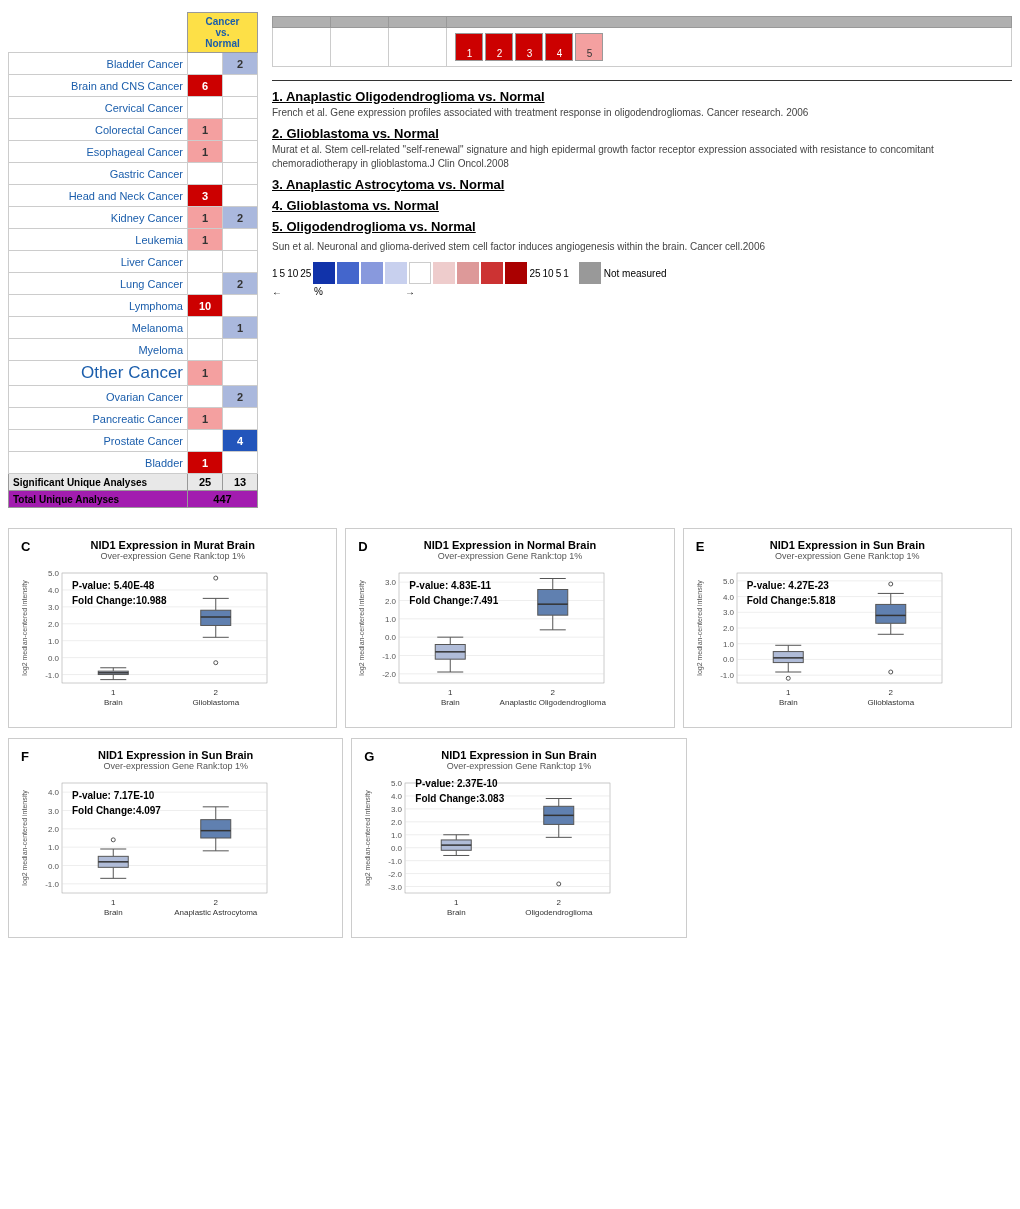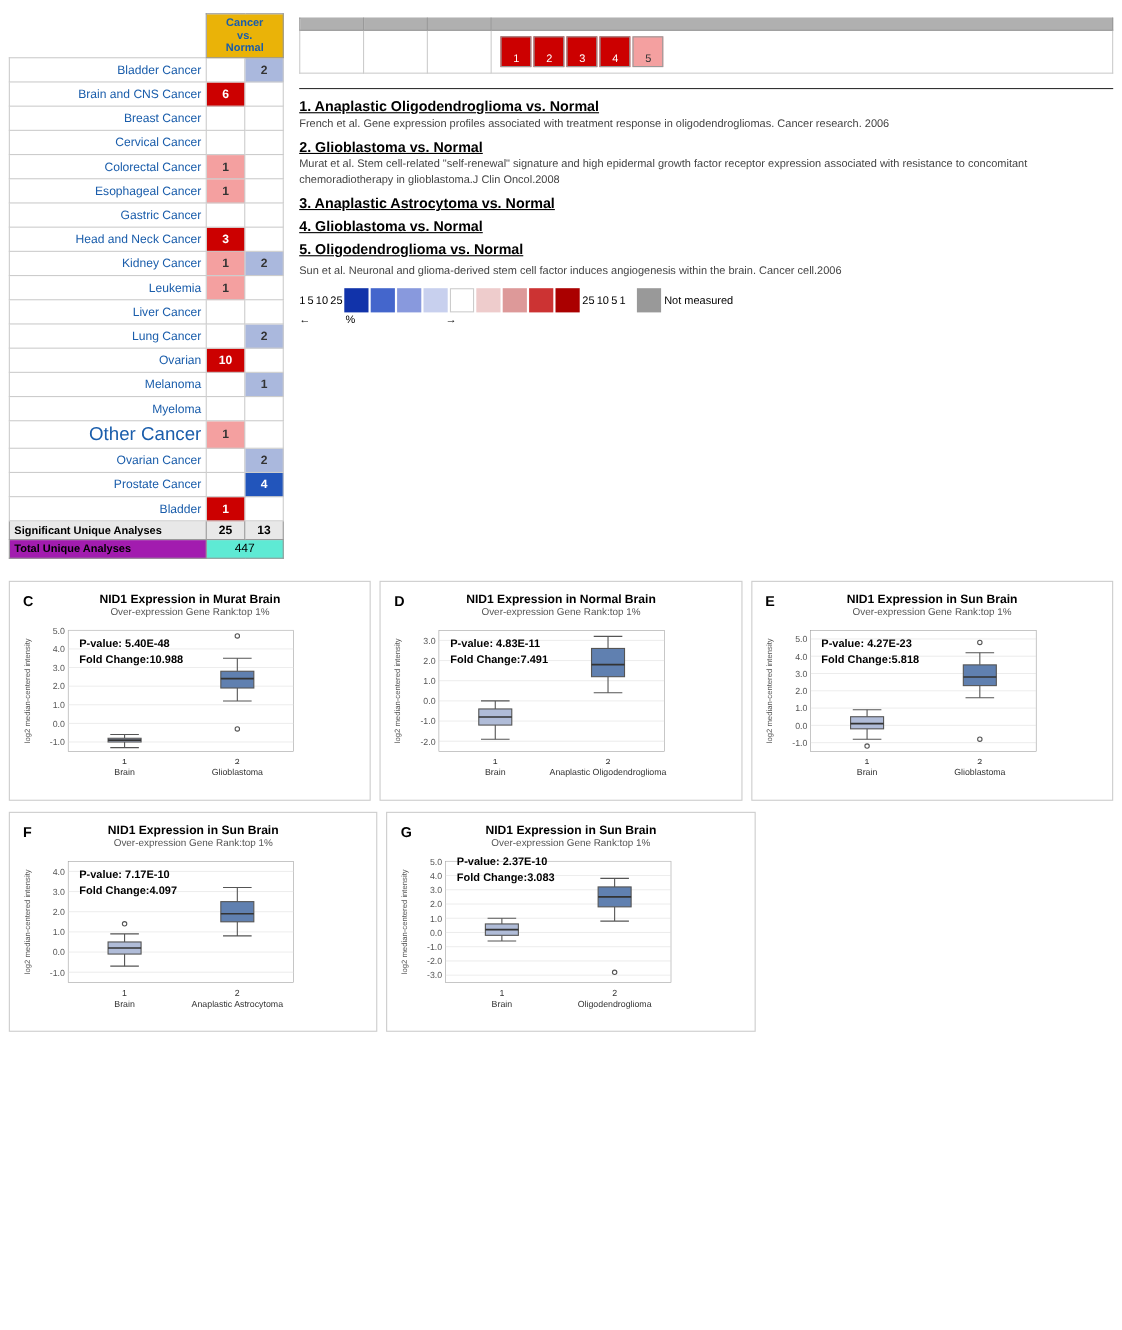--- a/index.html
+++ b/index.html
@@ -55,40 +55,35 @@
   <div class="top-section">
 
     <div class="section-a">
       <div class="section-label"></div>
       <table class="cancer-table">
         <thead>
           <tr>
             <th style="background:#fff;border:none;">
               <span></span>
             </th>
-            <th colspan="2" class="header-row" style="background:#eab308;color:#1a5dab;font-size:10px;">Cancer<br>vs.<br>Normal</th>
+            <th colspan="2" class="header-row" style="background:#fde047;color:#1a5dab;font-size:10px;">Cancer<br>vs.<br>Normal</th>
           </tr>
         </thead>
         <tbody id="cancer-tbody">
         <tr>
               <td class="cancer-name" style="font-size: 11px; color: rgb(26, 93, 171);">Bladder Cancer</td>
               <td class="cancer-cell" style="background: rgb(255, 255, 255);"></td>
               <td class="cancer-cell" style="background: rgb(170, 184, 221); color: rgb(51, 51, 51);">2</td>
             </tr>
             <tr>
               <td class="cancer-name" style="font-size: 11px; color: rgb(26, 93, 171);">Brain and CNS Cancer</td>
               <td class="cancer-cell" style="background: rgb(204, 0, 0); color: white;">6</td>
               <td class="cancer-cell" style="background: rgb(255, 255, 255);"></td>
             </tr>
             <tr>
-              <td class="cancer-name" style="font-size: 11px; color: rgb(26, 93, 171);">Breast Cancer</td>
-              <td class="cancer-cell" style="background: rgb(255, 255, 255);"></td>
-              <td class="cancer-cell" style="background: rgb(255, 255, 255);"></td>
-            </tr>
-            <tr>
               <td class="cancer-name" style="font-size: 11px; color: rgb(26, 93, 171);">Cervical Cancer</td>
               <td class="cancer-cell" style="background: rgb(255, 255, 255);"></td>
               <td class="cancer-cell" style="background: rgb(255, 255, 255);"></td>
             </tr>
             <tr>
               <td class="cancer-name" style="font-size: 11px; color: rgb(26, 93, 171);">Colorectal Cancer</td>
               <td class="cancer-cell" style="background: rgb(244, 160, 160); color: rgb(51, 51, 51);">1</td>
               <td class="cancer-cell" style="background: rgb(255, 255, 255);"></td>
             </tr>
             <tr>
@@ -120,21 +115,21 @@
               <td class="cancer-name" style="font-size: 11px; color: rgb(26, 93, 171);">Liver Cancer</td>
               <td class="cancer-cell" style="background: rgb(255, 255, 255);"></td>
               <td class="cancer-cell" style="background: rgb(255, 255, 255);"></td>
             </tr>
             <tr>
               <td class="cancer-name" style="font-size: 11px; color: rgb(26, 93, 171);">Lung Cancer</td>
               <td class="cancer-cell" style="background: rgb(255, 255, 255);"></td>
               <td class="cancer-cell" style="background: rgb(170, 184, 221); color: rgb(51, 51, 51);">2</td>
             </tr>
             <tr>
-              <td class="cancer-name" style="font-size: 11px; color: rgb(26, 93, 171);">Ovarian</td>
+              <td class="cancer-name" style="font-size: 11px; color: rgb(26, 93, 171);">Lymphoma</td>
               <td class="cancer-cell" style="background: rgb(204, 0, 0); color: white;">10</td>
               <td class="cancer-cell" style="background: rgb(255, 255, 255);"></td>
             </tr>
             <tr>
               <td class="cancer-name" style="font-size: 11px; color: rgb(26, 93, 171); margin-top: 41px;">Melanoma</td>
               <td class="cancer-cell" style="background: rgb(255, 255, 255);"></td>
               <td class="cancer-cell" style="background: rgb(170, 184, 221); color: rgb(51, 51, 51);">1</td>
             </tr>
             <tr>
               <td class="cancer-name" style="font-size: 11px; color: rgb(26, 93, 171);">Myeloma</td>
@@ -143,41 +138,46 @@
             </tr>
             <tr>
               <td class="cancer-name" style="font-size: 17px; color: rgb(26, 93, 171);">Other Cancer</td>
               <td class="cancer-cell" style="background: rgb(244, 160, 160); color: rgb(51, 51, 51);">1</td>
               <td class="cancer-cell" style="background: rgb(255, 255, 255);"></td>
             </tr>
             <tr>
               <td class="cancer-name" style="font-size: 11px; color: rgb(26, 93, 171);">Ovarian Cancer</td>
               <td class="cancer-cell" style="background: rgb(255, 255, 255);"></td>
               <td class="cancer-cell" style="background: rgb(170, 184, 221); color: rgb(51, 51, 51);">2</td>
+            </tr>
+            <tr>
+              <td class="cancer-name" style="font-size: 11px; color: rgb(26, 93, 171);">Pancreatic Cancer</td>
+              <td class="cancer-cell" style="background: rgb(244, 160, 160); color: rgb(51, 51, 51);">1</td>
+              <td class="cancer-cell" style="background: rgb(255, 255, 255);"></td>
             </tr>
             <tr>
               <td class="cancer-name" style="font-size: 11px; color: rgb(26, 93, 171);">Prostate Cancer</td>
               <td class="cancer-cell" style="background: rgb(255, 255, 255);"></td>
               <td class="cancer-cell" style="background: rgb(34, 85, 187); color: white;">4</td>
             </tr>
             <tr>
               <td class="cancer-name" style="font-size: 11px; color: rgb(26, 93, 171);">Bladder</td>
               <td class="cancer-cell" style="background: rgb(204, 0, 0); color: white;">1</td>
               <td class="cancer-cell" style="background: rgb(255, 255, 255);"></td>
             </tr>
           </tbody>
         <tfoot id="cancer-tfoot">
         <tr>
               <td style="background: rgb(232, 232, 232); font-weight: bold; font-size: 10px; border: 1px solid rgb(153, 153, 153);">Significant Unique Analyses</td>
               <td style="background: rgb(232, 232, 232); font-weight: bold; text-align: center; font-size: 11px; border: 1px solid rgb(153, 153, 153);">25</td>
               <td style="background: rgb(232, 232, 232); font-weight: bold; text-align: center; font-size: 11px; border: 1px solid rgb(153, 153, 153);">13</td>
             </tr>
             <tr>
               <td style="background: #a21caf; font-weight: bold; font-size: 10px; border: 1px solid rgb(153, 153, 153);">Total Unique Analyses</td>
-              <td colspan="2" style="background: #5eead4; font-weight: normal; text-align: center; font-size: 11px; border: 1px solid rgb(153, 153, 153); margin-top: 44px;">447</td>
+              <td colspan="2" style="background: #a21caf; font-weight: bold; text-align: center; font-size: 11px; border: 1px solid rgb(153, 153, 153); margin-top: 44px;">447</td>
             </tr>
           </tfoot>
       </table>
     </div>
 
     <div class="section-b">
       <div style="display:flex;align-items:flex-start;">
         <div class="section-label" style="margin-right:4px;"></div>
         <div style="flex:1;">
           <div class="comparison-title"></div>

